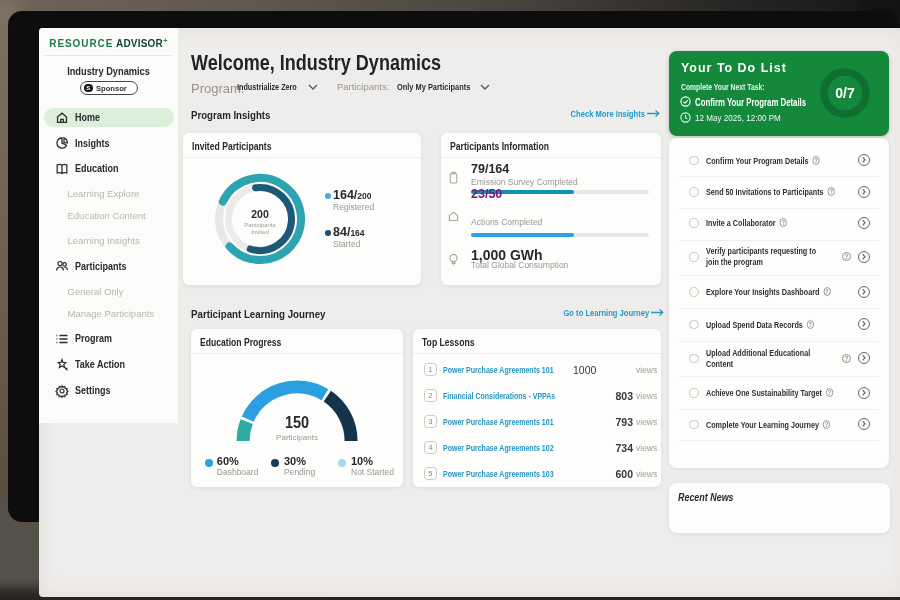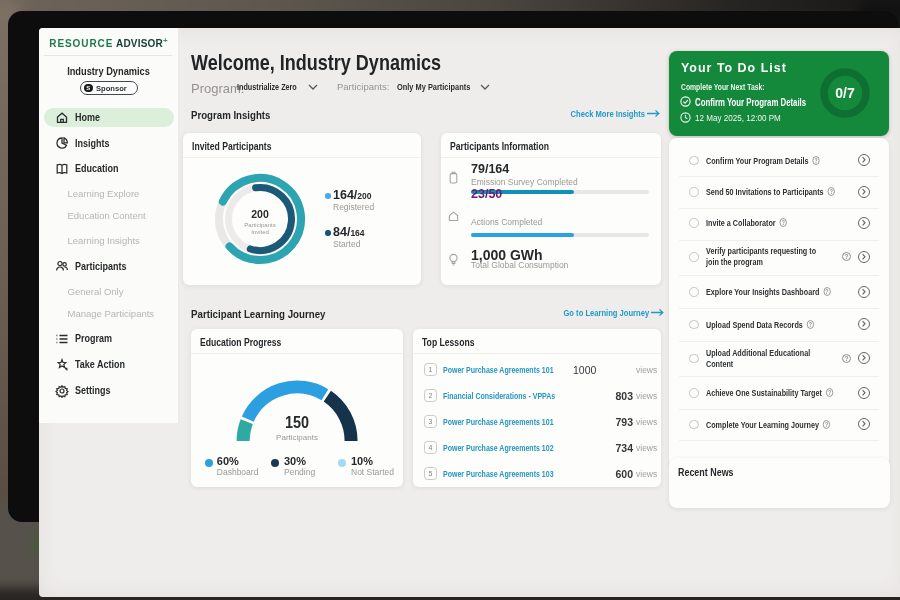--- a/index.html
+++ b/index.html
@@ -326,16 +326,16 @@
           <path d="M5 3 8.2 6.5 5 10" fill="none" stroke="#6a6765" stroke-width="1.6"></path>
         </svg>
       </div>
   <div class="tgo" style="top:280.4px;">
         <svg width="9.5" height="9.5" viewBox="0 0 13 13">
           <path d="M5 3 8.2 6.5 5 10" fill="none" stroke="#6a6765" stroke-width="1.6"></path>
         </svg>
       </div>
 </div>
 
-<div class="card" style="left:630px;top:430px;width:221px;height:50px;border-radius:8px;">
+<div class="card" style="left:630px;top:455px;width:221px;height:50px;border-radius:8px;font-style:italic;">
   <div class="abs" style="left:9px;top:8px;font-size:10.5px;font-weight:bold;color:#26292b;white-space:nowrap;transform:scaleX(.85);transform-origin:0 0;">Recent News</div>
 </div>
 </div>
 
 </body></html>

